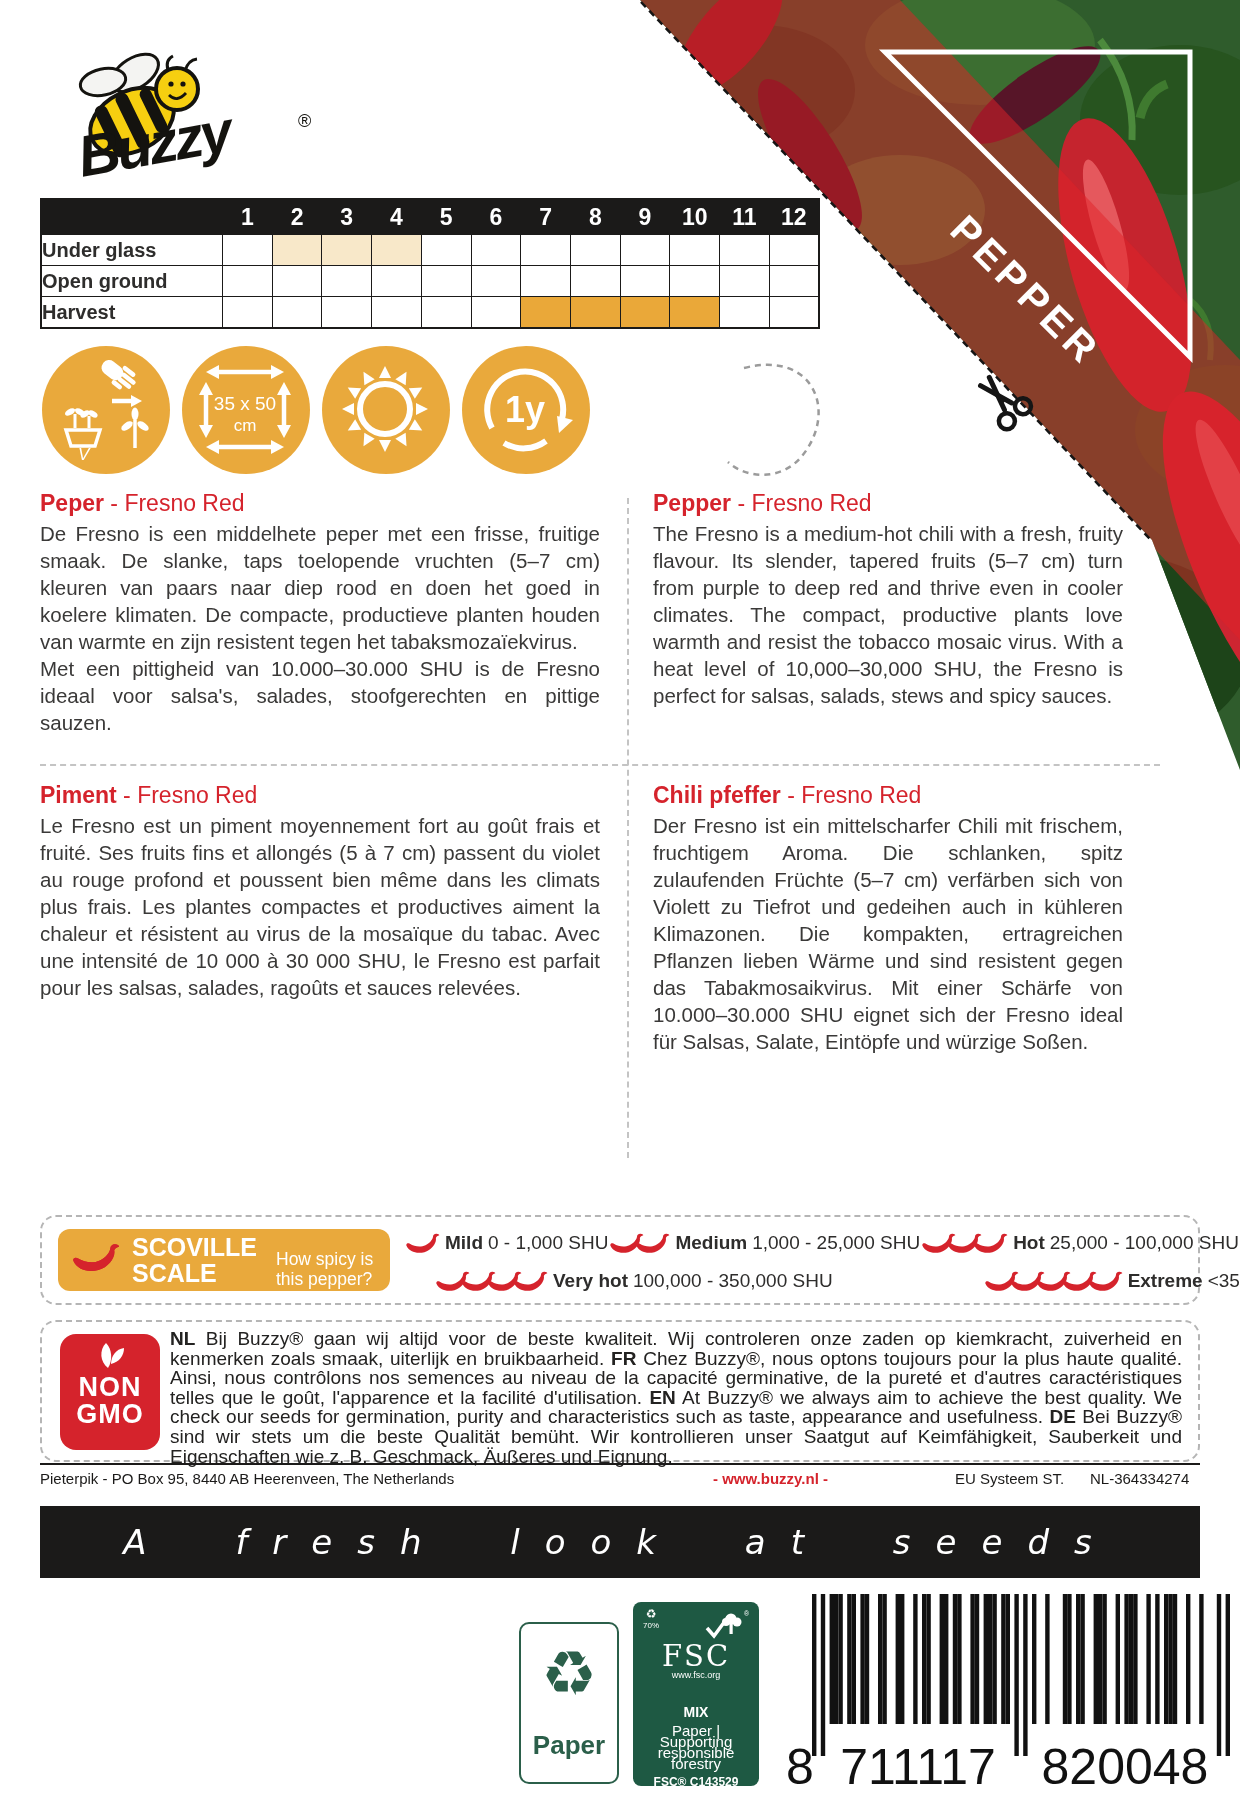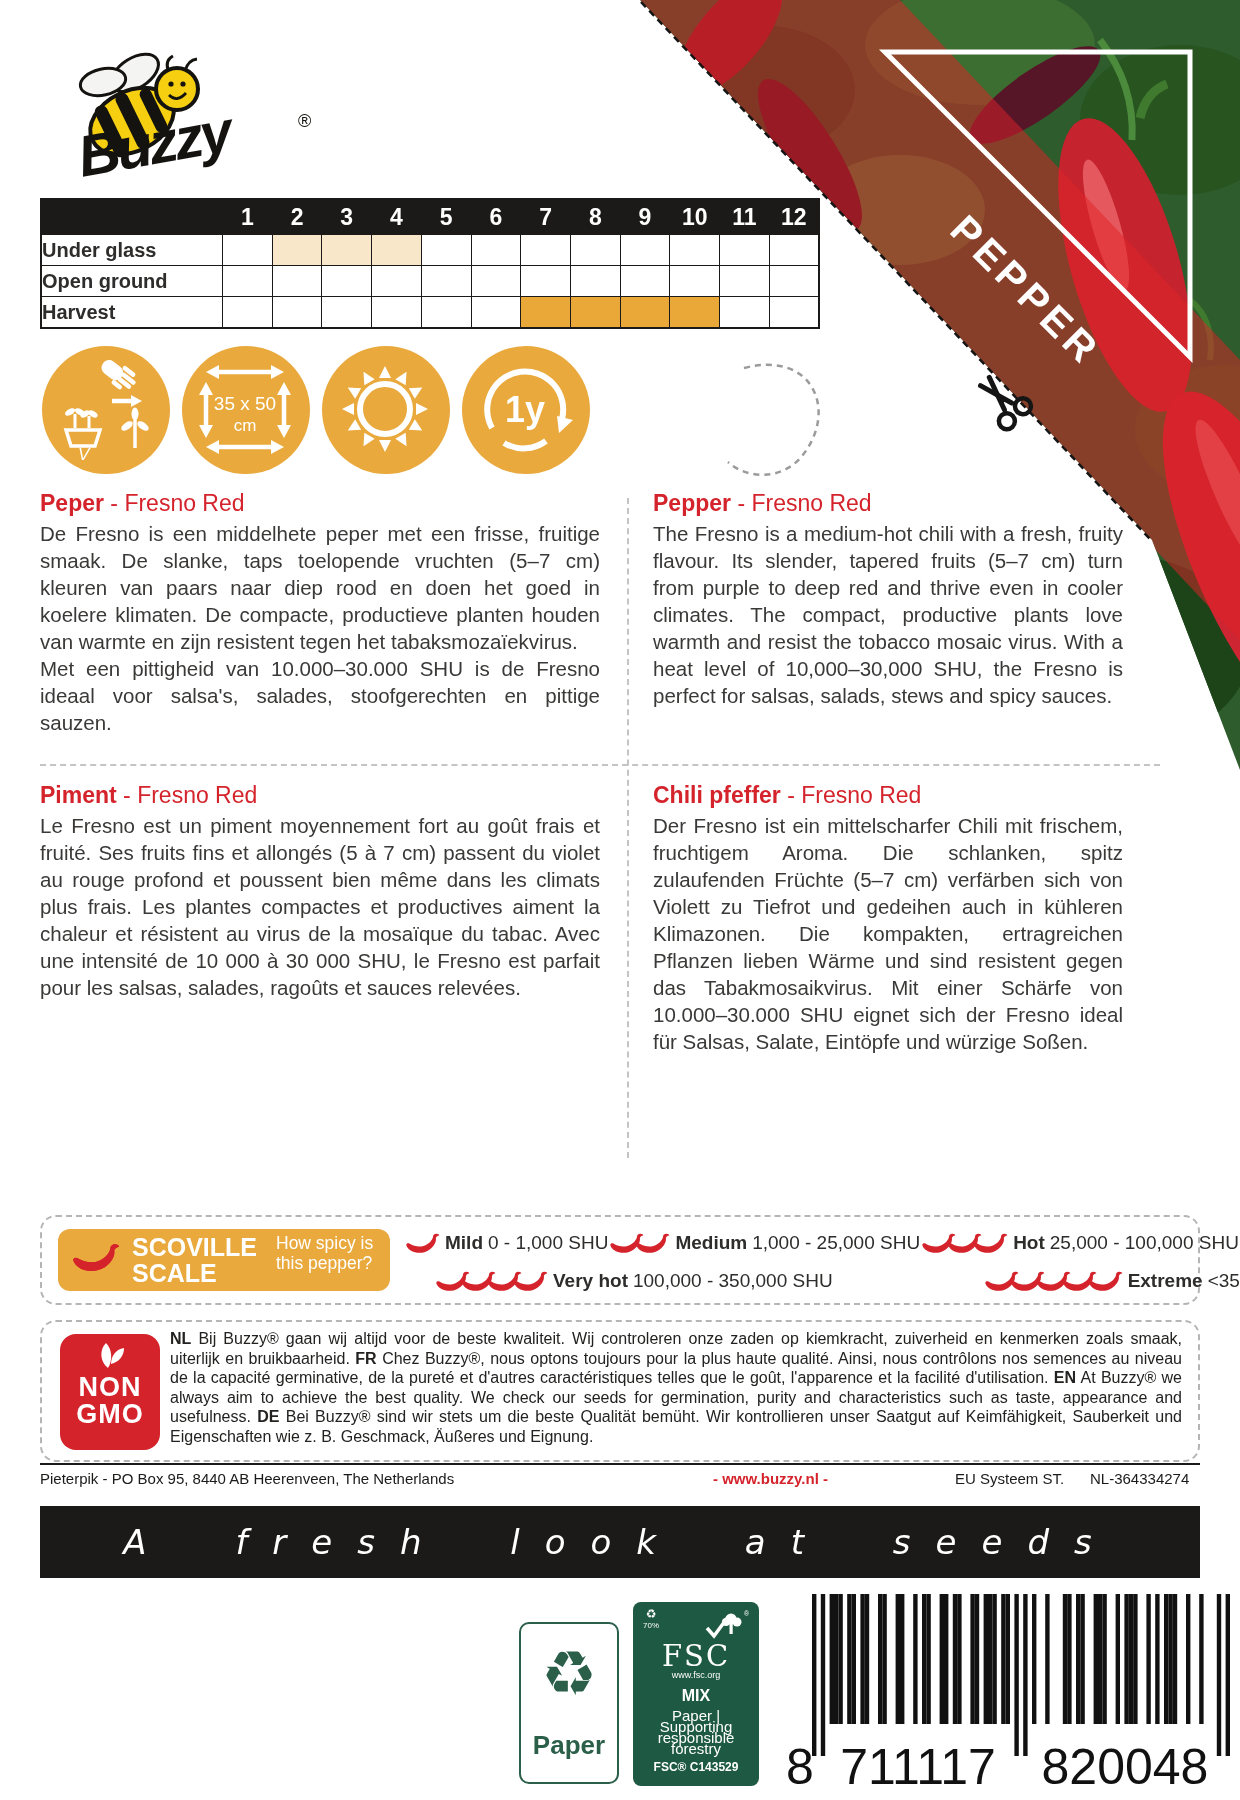--- a/index.html
+++ b/index.html
@@ -39,38 +39,38 @@
   .vdivider{position:absolute;left:627px;top:498px;height:660px;border-left:2px dashed #c4c4c4;}
   .hdivider{position:absolute;left:40px;top:764px;width:1120px;border-top:2px dashed #c4c4c4;}
 
   
   #scoville{position:absolute;left:40px;top:1215px;width:1160px;height:90px;
             border:2px dashed #b5b5b5;border-radius:16px;box-sizing:border-box;}
   #sc-badge{position:absolute;left:16px;top:12px;width:332px;height:62px;background:#e9a93c;
             border-radius:12px;color:#fff;}
   #sc-badge .chili{position:absolute;left:12px;top:14px;width:50px;height:30px;}
   #sc-badge .ttl{position:absolute;left:74px;top:5px;font-weight:bold;font-size:25px;line-height:26px;}
-  #sc-badge .qst{position:absolute;left:218px;top:4px;font-size:17.5px;line-height:20px;width:105px;}
+  #sc-badge .qst{position:absolute;left:218px;top:20px;font-size:17.5px;line-height:20px;width:105px;}
   #sc-levels{position:absolute;left:362px;top:7px;right:14px;}
   .sc-row{display:flex;align-items:center;height:38px;}
   .sc-row1{justify-content:space-between;}
   .sc-row2{padding-left:30px;gap:150px;}
   .sc-item{display:flex;align-items:center;white-space:nowrap;}
   .sc-item .chili{width:36px;height:21px;margin-right:-10px;}
   .sc-item .chili:last-of-type{margin-right:5px;}
   .sc-name{font-weight:bold;font-size:19px;}
   .sc-range{font-size:19px;margin-left:5px;}
 
   
   #quality{position:absolute;left:40px;top:1320px;width:1160px;height:142px;
            border:2px dashed #b5b5b5;border-radius:16px;box-sizing:border-box;}
   #gmo-badge{position:absolute;left:18px;top:12px;width:100px;height:116px;background:#d5232c;
              border-radius:16px;color:#fff;text-align:center;}
   #gmo-badge .bl{font-size:27px;font-weight:bold;line-height:27px;letter-spacing:1px;}
-  #quality .qtext{position:absolute;left:128px;right:16px;top:7px;font-size:16px;line-height:19.6px;
+  #quality .qtext{position:absolute;left:128px;right:16px;top:7px;font-size:19px;line-height:19.6px;
                   text-align:justify;color:#232221;}
   .qtag{font-weight:bold;}
 
   
   #footer-rule{position:absolute;left:40px;top:1463px;width:1160px;border-top:2px solid #1b1a19;}
   .fitem{position:absolute;top:1470px;font-size:15px;color:#1b1a19;}
   #f-site{left:713px;color:#d5232c;font-weight:bold;}
   #f-eu{left:955px;}
   #f-code{left:1090px;}
   #blackbar{position:absolute;left:40px;top:1506px;width:1160px;height:72px;background:#1b1a19;font-style:italic;}
@@ -82,21 +82,21 @@
               border-radius:10px;box-sizing:border-box;text-align:center;color:#2b5f4a;}
   #paper-logo .rec{font-size:62px;line-height:100px;}
   #paper-logo .lbl{font-size:26px;font-weight:700;margin-top:6px;}
   #fsc-logo{position:absolute;left:633px;top:1602px;width:126px;height:184px;background:#1e5943;
             border-radius:8px;color:#fff;text-align:center;box-sizing:border-box;padding-top:6px;}
   #fsc-logo .toprow{display:flex;justify-content:space-between;align-items:flex-start;padding:0 10px;}
   #fsc-logo .mini{font-size:12px;line-height:12px;text-align:center;}
   #fsc-logo .mini .pct{font-size:8px;}
   #fsc-logo .fscname{font-family:"DejaVu Serif",serif;font-size:29px;letter-spacing:2px;line-height:28px;}
   #fsc-logo .fscurl{font-size:9px;}
-  #fsc-logo .mix{font-size:16px;font-weight:bold;margin-top:7px;}
+  #fsc-logo .mix{font-size:14px;font-weight:bold;margin-top:24px;}
   #fsc-logo .fdesc{font-size:15px;line-height:11px;margin-top:5px;padding:0 6px;}
   #fsc-logo .lic{font-size:12px;font-weight:bold;margin-top:6px;}
   #barcode{position:absolute;left:772px;top:1588px;}
 </style>
 </head>
 <body>
 
 <div id="page">
 
   <svg width="0" height="0" style="position:absolute">

